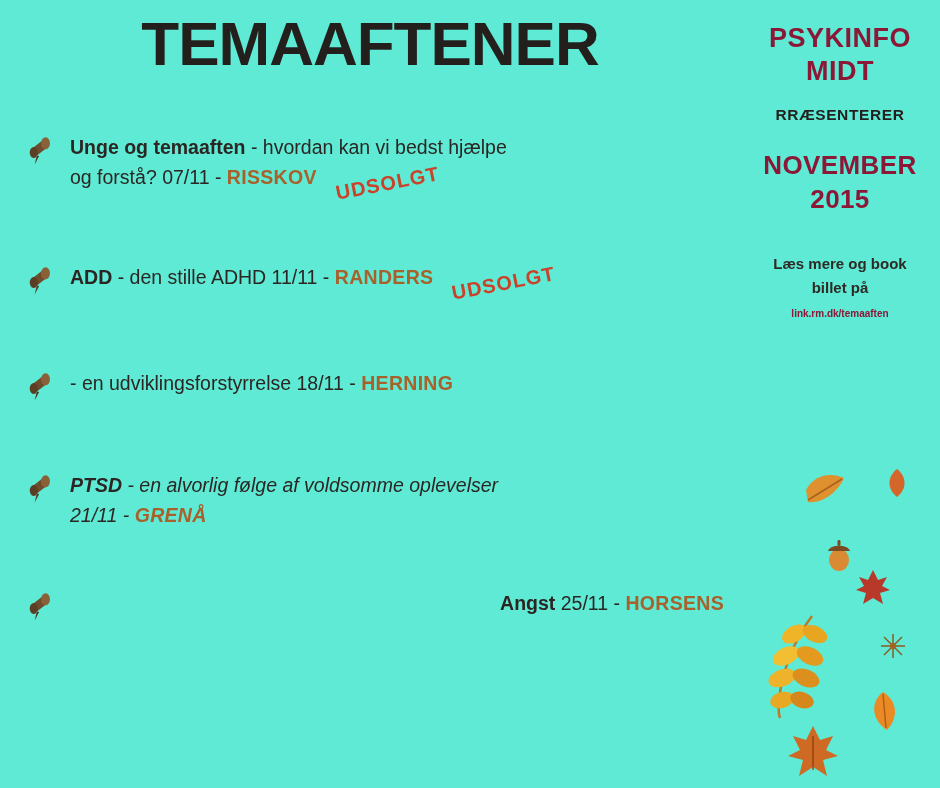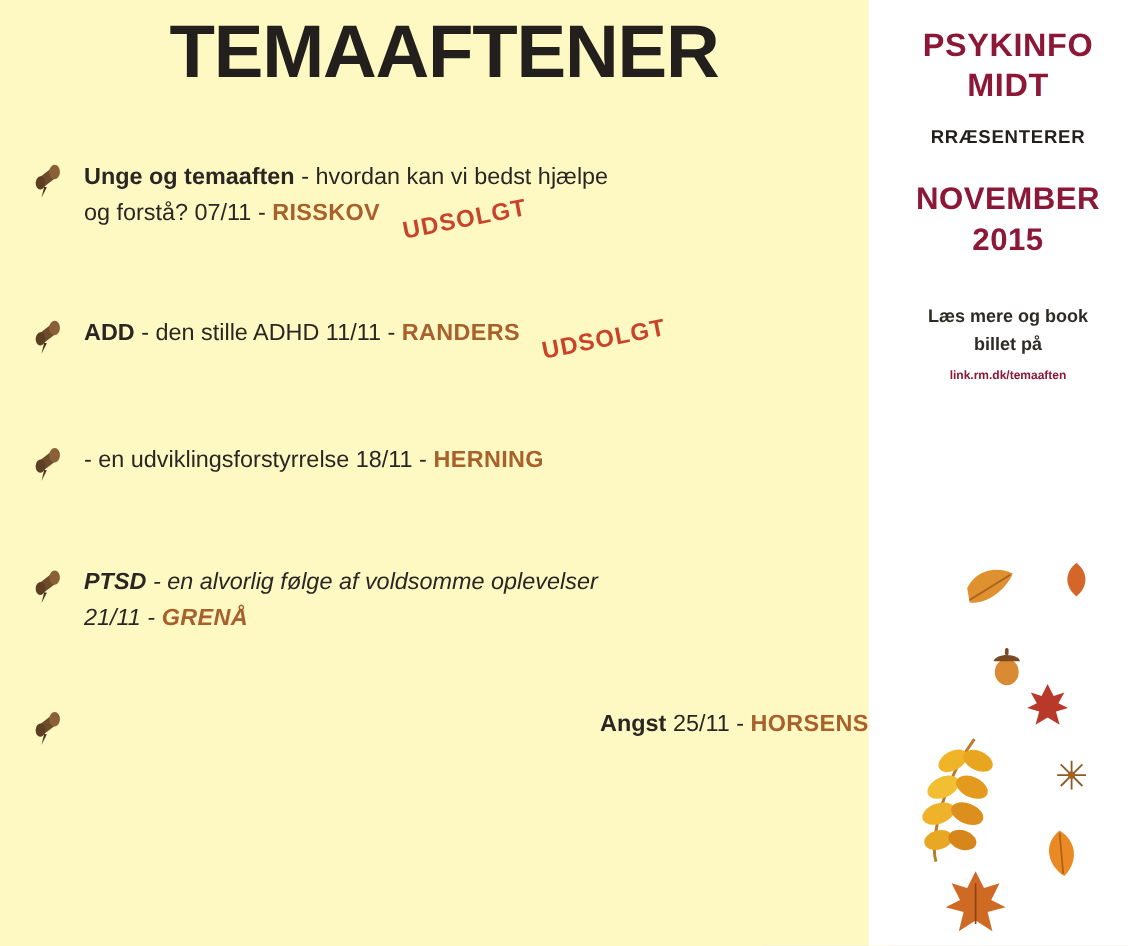--- a/index.html
+++ b/index.html
@@ -20,21 +20,21 @@
     background: #eae7e0;
   }
 
   
   .main {
     position: absolute;
     left: 0;
     top: 0;
     width: 740px;
     height: 788px;
-    background: #fef9c3;
+    background: #5eead4;
     box-sizing: border-box;
   }
   .title {
     position: absolute;
     left: 0;
     top: 8px;
     width: 740px;
     text-align: center;
     font-size: 62px;
     font-weight: bold;
@@ -97,21 +97,21 @@
 
   .line2 { display: block; }
 
   
   .sidebar {
     position: absolute;
     right: 0;
     top: 0;
     width: 200px;
     height: 788px;
-    background: #ffffff;
+    background: #5eead4;
     overflow: hidden;
     padding-left: 16px;
   }
   .brand {
     margin-top: 22px;
     text-align: center;
     color: #8c1838;
     font-weight: bold;
     font-size: 27px;
     line-height: 33px;

